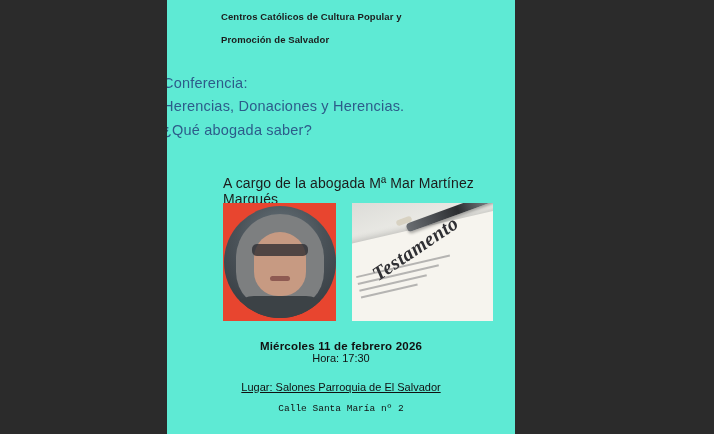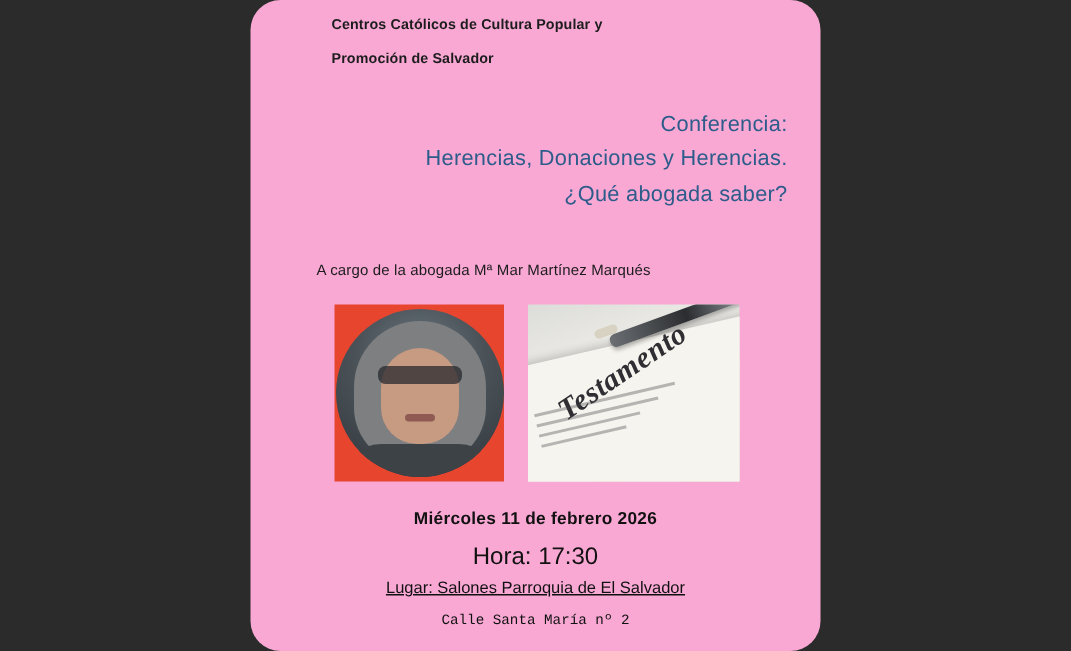--- a/index.html
+++ b/index.html
@@ -16,58 +16,56 @@
   .screen {
     position: relative;
     width: 714px;
     height: 434px;
     background: #2b2b2b;
   }
   .poster {
     position: absolute;
     left: 167px;
     top: 0;
-    width: 380px;
+    width: 348px;
     height: 434px;
-    background: #f9a8d4;
-    overflow: hidden;
-    border-radius: 20px;
+    background: #5eead4;
+    overflow: hidden;
   }
   .org-block {
     position: absolute;
     left: 54px;
     top: 11px;
     width: 300px;
   }
   .org-line {
     font-size: 9.5px;
     font-weight: bold;
     color: #1c1c1c;
     line-height: 1.35;
     margin-bottom: 10px;
     letter-spacing: 0.1px;
   }
   .title-block {
     position: absolute;
     right: 22px;
     top: 72px;
     width: 330px;
-    text-align: right;
   }
   .title-line {
     font-size: 14.5px;
     color: #2d5c8a;
     line-height: 1.62;
     letter-spacing: 0.2px;
   }
   .byline {
     position: absolute;
-    left: 44px;
+    left: 56px;
     top: 175px;
-    font-size: 10px;
+    font-size: 14px;
     color: #1c1c1c;
     letter-spacing: 0.1px;
   }
   .images-row {
     position: absolute;
     left: 56px;
     top: 203px;
     width: 270px;
     height: 118px;
   }
@@ -220,27 +218,27 @@
     position: absolute;
     left: 0;
     right: 0;
     top: 340px;
     text-align: center;
   }
   .detail-date {
     font-size: 11.5px;
     font-weight: bold;
     color: #111;
-    margin-bottom: 11px;
+    margin-bottom: 0;
     letter-spacing: 0.2px;
   }
   .detail-time {
-    font-size: 16px;
+    font-size: 11px;
     color: #111;
-    margin-bottom: 5px;
+    margin-bottom: 17px;
   }
   .detail-place {
     font-size: 11px;
     color: #111;
     margin-bottom: 10px;
     text-decoration: underline;
   }
   .detail-address {
     font-size: 9.5px;
     color: #111;

